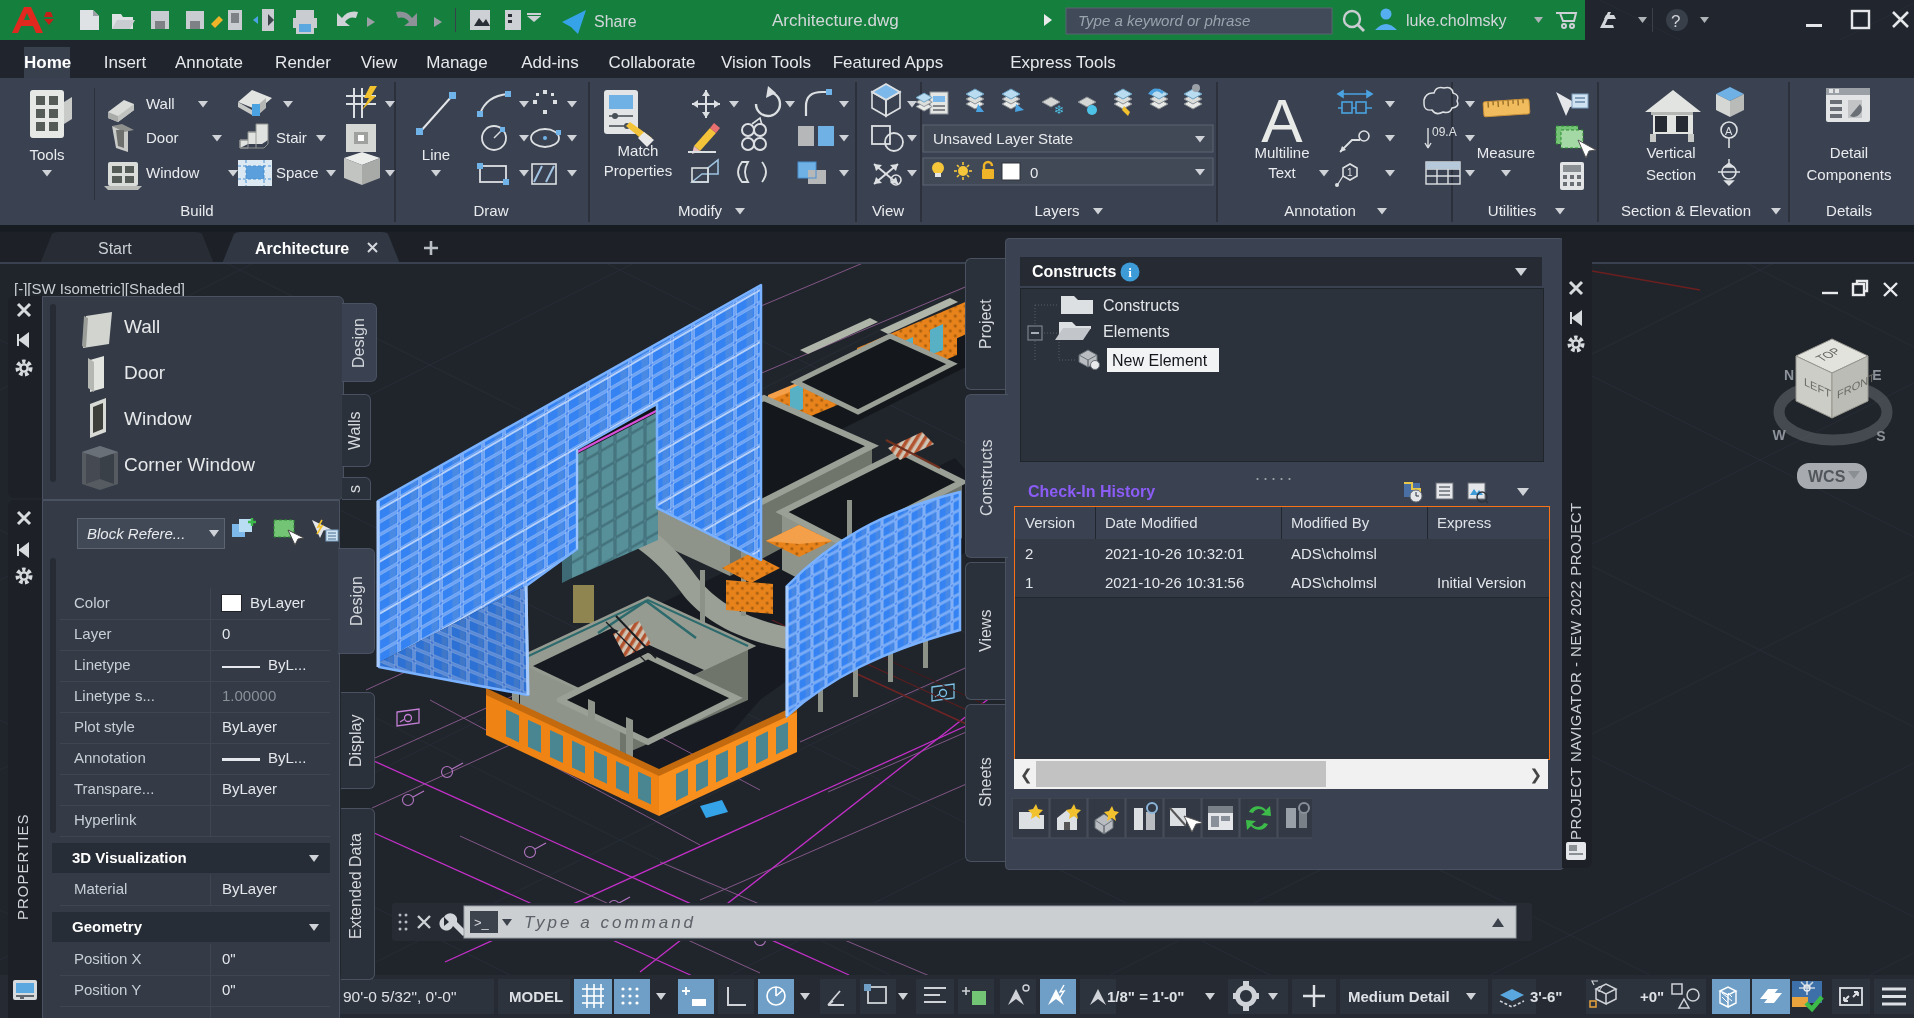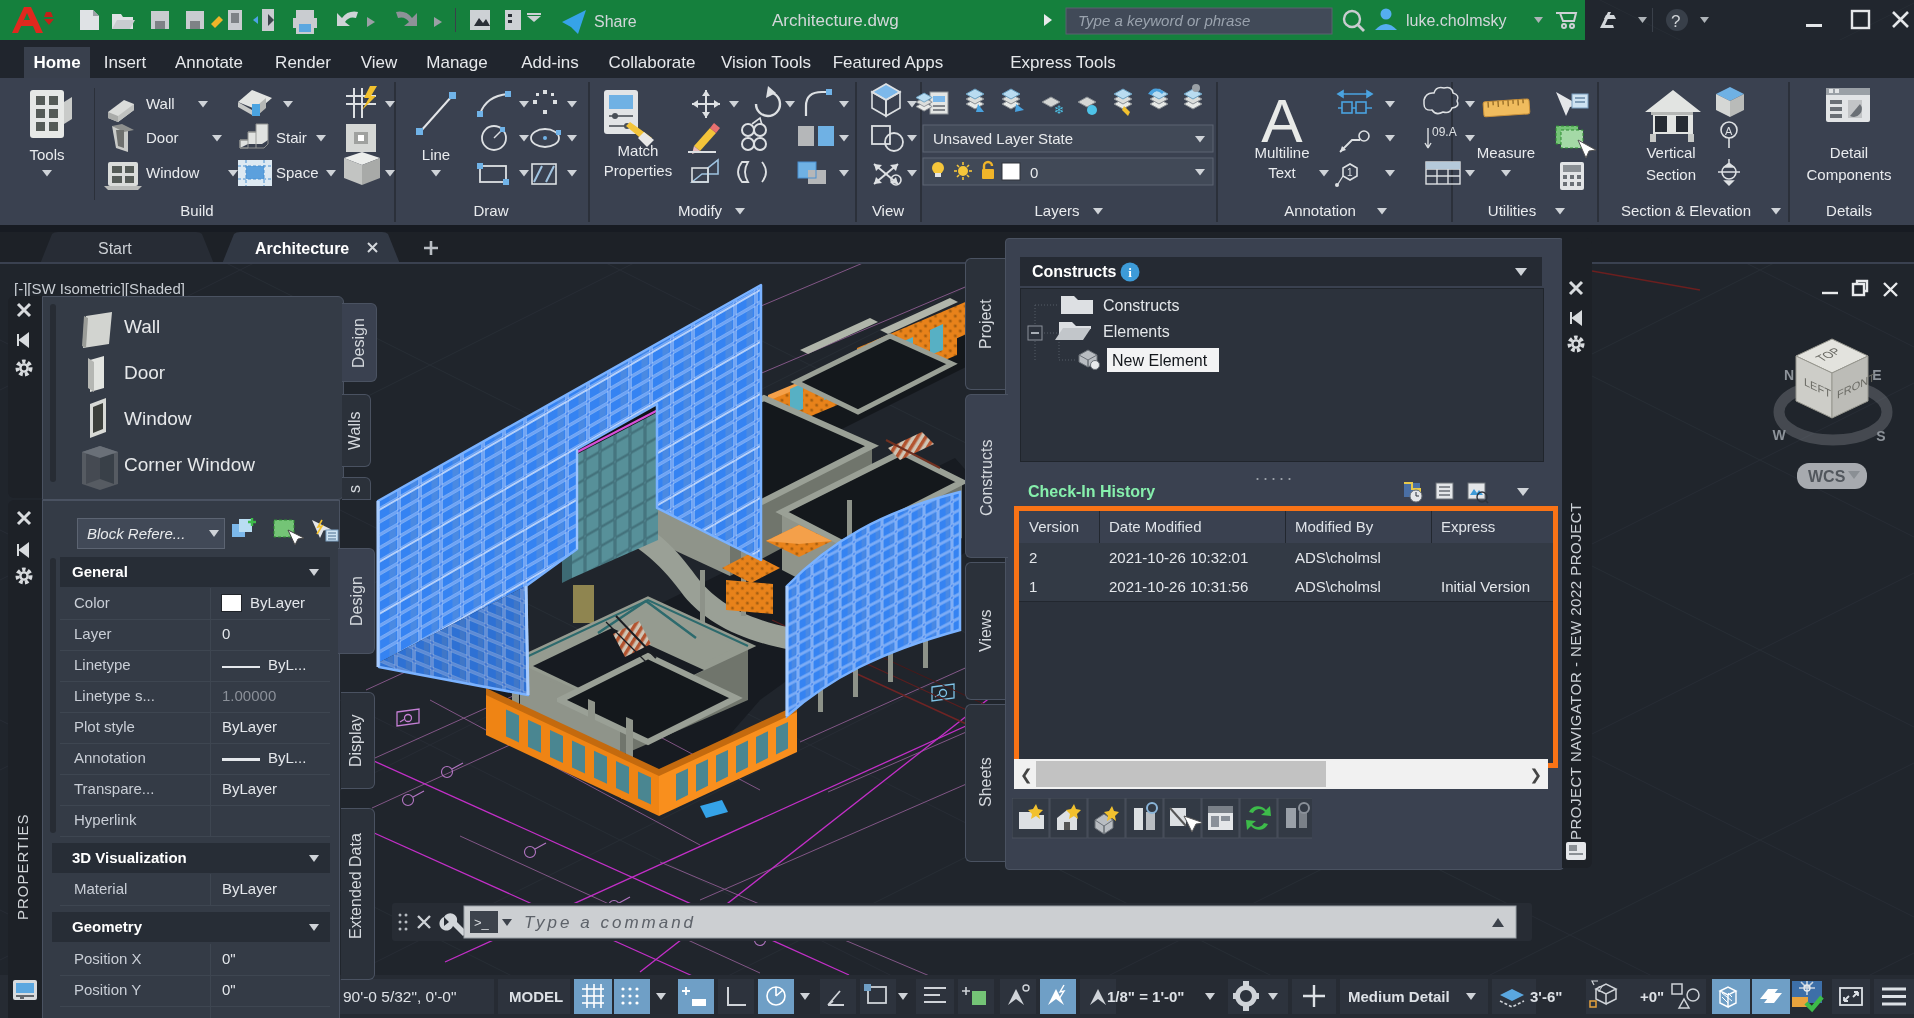--- a/index.html
+++ b/index.html
@@ -319,21 +319,21 @@
   <rect x="1652" y="8" width="1" height="24" fill="#3a404a"></rect>
   <circle cx="1677" cy="20" r="11" fill="#383f49"></circle>
   <text x="1671" y="27" font-size="17" fill="#cfd3d7">?</text>
   <path d="M1700 17 l9 0 -4.5 6 z" fill="#aeb3b8"></path>
   <rect x="1806" y="24" width="16" height="3" fill="#e4e6e9"></rect>
   <rect x="1852" y="11" width="17" height="17" fill="none" stroke="#e4e6e9" stroke-width="2.4"></rect>
   <path d="M1893 12 l15 15 m0 -15 l-15 15" stroke="#e4e6e9" stroke-width="2.6"></path>
  </svg>
 </div>
 <div id="tabrow" class="abs">
- <div class="abs rtab" style="left:24px;width:66px;background:#39404d;font-weight:bold;color:#fff;">Home</div>
+ <div class="abs rtab" style="left:24px;width:46px;background:#39404d;font-weight:bold;color:#fff;">Home</div>
  <div class="abs rtab" style="left:98px;width:54px;">Insert</div>
  <div class="abs rtab" style="left:166px;width:86px;">Annotate</div>
  <div class="abs rtab" style="left:268px;width:70px;">Render</div>
  <div class="abs rtab" style="left:354px;width:50px;">View</div>
  <div class="abs rtab" style="left:418px;width:78px;">Manage</div>
  <div class="abs rtab" style="left:512px;width:76px;">Add-ins</div>
  <div class="abs rtab" style="left:600px;width:104px;">Collaborate</div>
  <div class="abs rtab" style="left:716px;width:100px;">Vision Tools</div>
  <div class="abs rtab" style="left:828px;width:120px;">Featured Apps</div>
  <div class="abs rtab" style="left:1000px;width:126px;">Express Tools</div>
@@ -945,25 +945,20 @@
    <path d="M92 4 l-4 7 4 -1 -5 8" stroke="#f2c12e" stroke-width="1.6" fill="none"></path>
    <rect x="96" y="14" width="12" height="11" fill="#cfe3f2" stroke="#7a9fc0"></rect>
    <g stroke="#4a6f90" stroke-width="1">
           <line x1="98" y1="17" x2="106" y2="17"></line>
           <line x1="98" y1="20" x2="106" y2="20"></line>
           <line x1="98" y1="23" x2="106" y2="23"></line>
         </g>
   </svg>
   <div class="abs" style="left:42px;top:58px;width:6px;height:275px;background:#272c34;border-radius:3px;"></div>
 
-  <div class="abs phead" style="left:52px;top:57px;width:270px;height:30px;line-height:30px;"><span style="margin-left:12px;">General</span>
-   <svg class="abs" style="right:10px;top:11px" width="12" height="9" viewBox="0 0 12 9">
-          <path d="M1 1 h10 l-5 7 z" fill="#cfd3d8"></path>
-        </svg>
-  </div>
   <div class="abs vtab on" style="left:330px;top:48px;width:36px;height:104px;border-radius:0 6px 6px 0;border-left:none;">
    <span class="vtext abs" style="left:10px;top:12px;height:80px;">Design</span>
   </div>
   <div class="abs vtab off" style="left:333px;top:192px;width:33px;height:95px;border-radius:0 6px 6px 0;border-left:none;">
    <span class="vtext abs" style="left:6px;top:10px;height:75px;">Display</span>
   </div>
   <div class="abs vtab off" style="left:333px;top:308px;width:33px;height:170px;border-radius:0 6px 6px 0;border-left:none;">
    <span class="vtext abs" style="left:6px;top:12px;height:130px;">Extended Data</span>
   </div>
   <div id="proprows" class="abs" style="left:52px;top:88px;width:270px;">
@@ -1084,21 +1079,21 @@
      <path d="M2 6 l9 -5 9 5 -9 5 z M2 6 v7 l9 5 v-7 M20 6 v7 l-9 5 v-7" fill="#b9bdc2" stroke="#6a7077"></path>
      <circle cx="18" cy="16" r="4.5" fill="#e8eaec" stroke="#6a7077"></circle>
     </g>
     <rect x="86" y="59" width="112" height="24" fill="#f2f3f4"></rect>
     <text x="91" y="77" font-size="16" fill="#14181d">New Element</text>
    </svg>
   </div>
 
   <div class="abs" style="left:250px;top:226px;color:#9aa0a8;font-size:18px;letter-spacing:3px;">.....</div>
 
-  <div class="abs" style="left:15px;top:240px;width:522px;height:28px;color:#86efac;font-weight:bold;font-size:16px;line-height:28px;">
+  <div class="abs" style="left:15px;top:240px;width:522px;height:28px;color:#8b5cf6;font-weight:bold;font-size:16px;line-height:28px;">
    <span style="margin-left:8px;">Check-In History</span>
    <svg class="abs" style="right:40px;top:2px" width="100" height="24" viewBox="0 0 100 24">
     <rect x="2" y="3" width="16" height="14" fill="#4a6fa5"></rect>
           <path d="M2 3 l8 0 0 6 8 0 0 8" stroke="#e8c94a" stroke-width="2" fill="none"></path>
           <circle cx="14" cy="16" r="6" fill="#e4e6e9" stroke="#6a7077"></circle>
           <path d="M14 12 v4 h3" stroke="#2d333d" fill="none"></path>
     <rect x="34" y="3" width="17" height="16" fill="#e4e6e9" stroke="#6a7077"></rect>
           <g stroke="#2d333d">
             <line x1="37" y1="7" x2="48" y2="7"></line>
             <line x1="37" y1="11" x2="48" y2="11"></line>
@@ -1107,21 +1102,21 @@
     <rect x="66" y="3" width="17" height="16" fill="#e4e6e9" stroke="#6a7077"></rect>
           <path d="M68 15 l4 -6 3 4 2 -3 4 5 z" fill="#3d9bd8"></path>
           <circle cx="80" cy="17" r="5" fill="none" stroke="#2d333d" stroke-width="1.4"></circle>
           <line x1="83" y1="20" x2="86" y2="23" stroke="#2d333d" stroke-width="1.6"></line>
    </svg>
    <svg class="abs" style="right:12px;top:9px" width="14" height="10" viewBox="0 0 14 10">
           <path d="M1 1 h12 l-6 8 z" fill="#cfd3d8"></path>
         </svg>
   </div>
 
-  <div class="abs" style="left:9px;top:268px;width:534px;height:252px;background:#2c323c;border:5px solid #f97316;">
+  <div class="abs" style="left:9px;top:268px;width:534px;height:252px;background:#2c323c;border:1px solid #f97316;">
    <div class="abs" style="left:0;top:0;width:534px;height:32px;background:#3a4150;border-bottom:1px solid #20252c;"></div>
    <div class="abs prow" style="left:10px;top:7px;color:#dfe3e8;">Version</div>
    <div class="abs prow" style="left:90px;top:7px;color:#dfe3e8;">Date Modified</div>
    <div class="abs prow" style="left:276px;top:7px;color:#dfe3e8;">Modified By</div>
    <div class="abs prow" style="left:422px;top:7px;color:#dfe3e8;">Express</div>
    <div class="abs" style="left:80px;top:0;width:1px;height:91px;background:#22272f;"></div>
    <div class="abs" style="left:266px;top:0;width:1px;height:91px;background:#22272f;"></div>
    <div class="abs" style="left:412px;top:0;width:1px;height:91px;background:#22272f;"></div>
    <div class="abs" style="left:0;top:32px;width:534px;height:29px;background:#333a45;border-bottom:1px solid #22272f;"></div>
    <div class="abs prow" style="left:10px;top:38px;color:#e4e7eb;">2</div>

